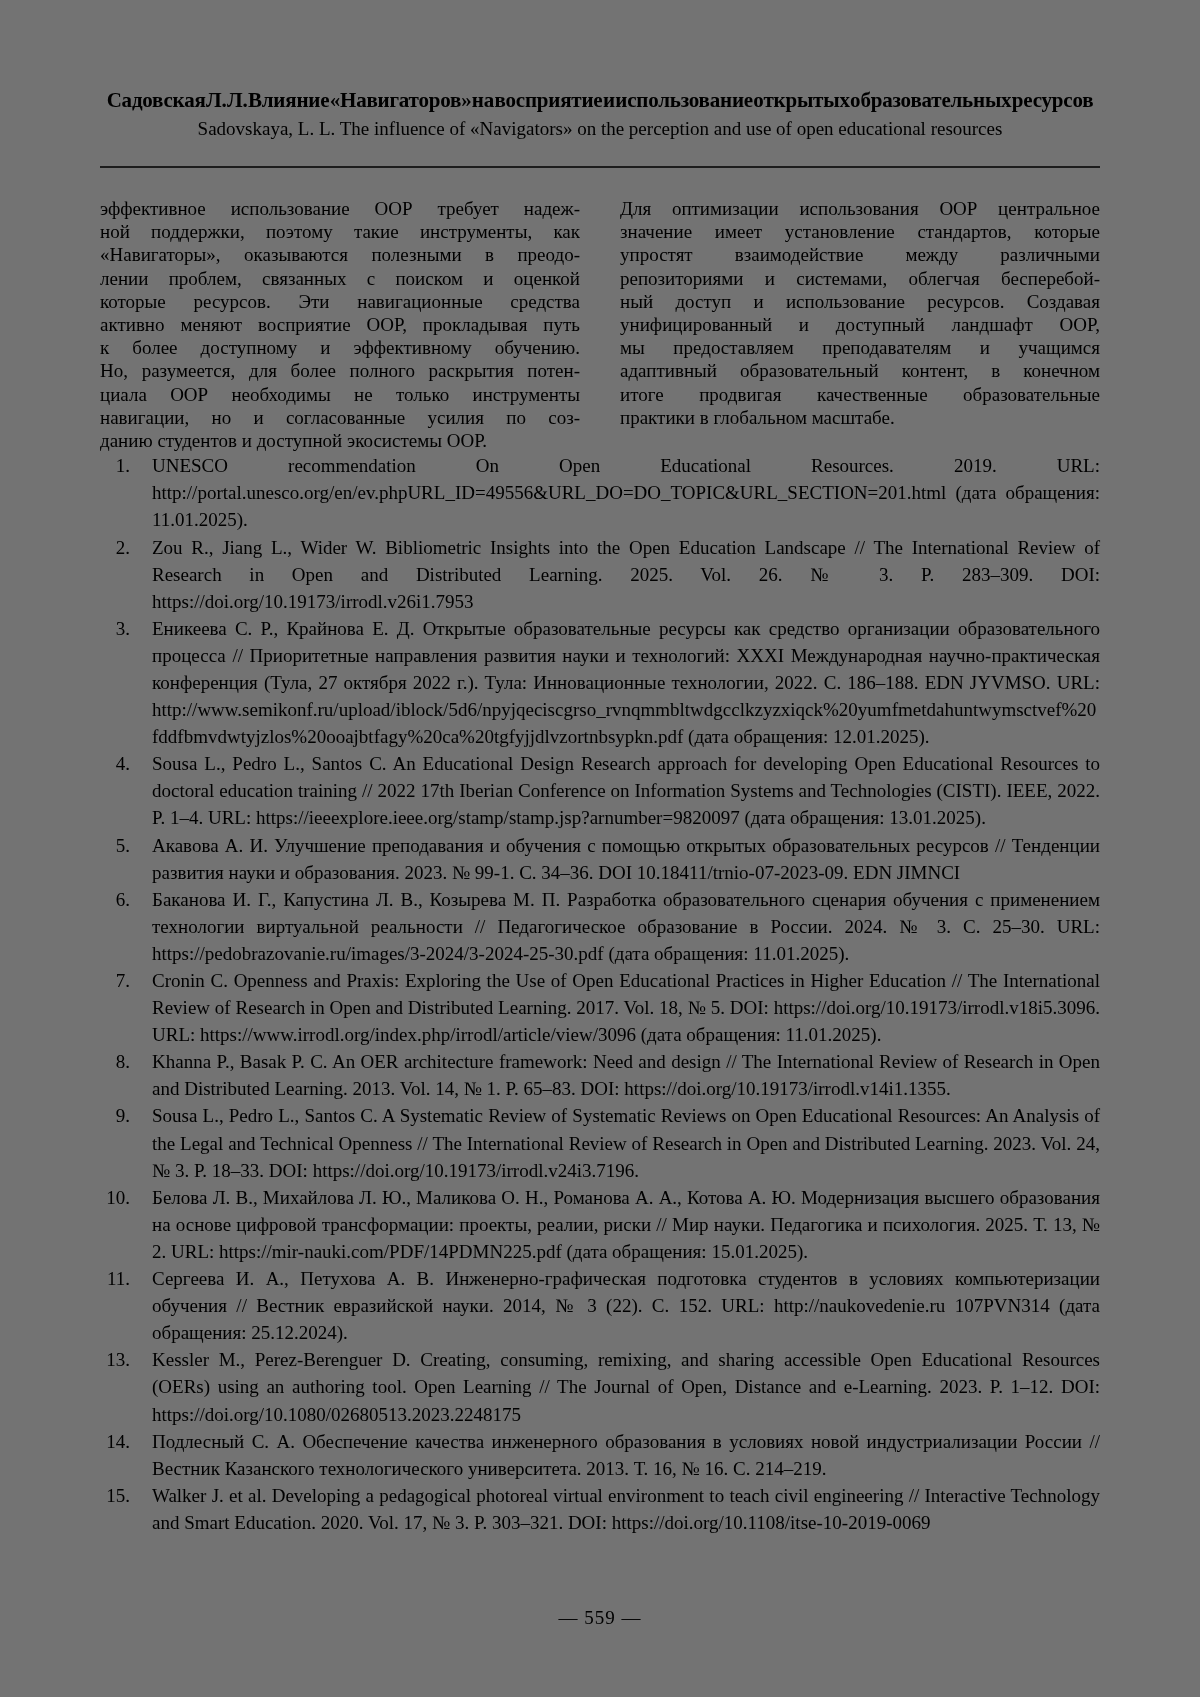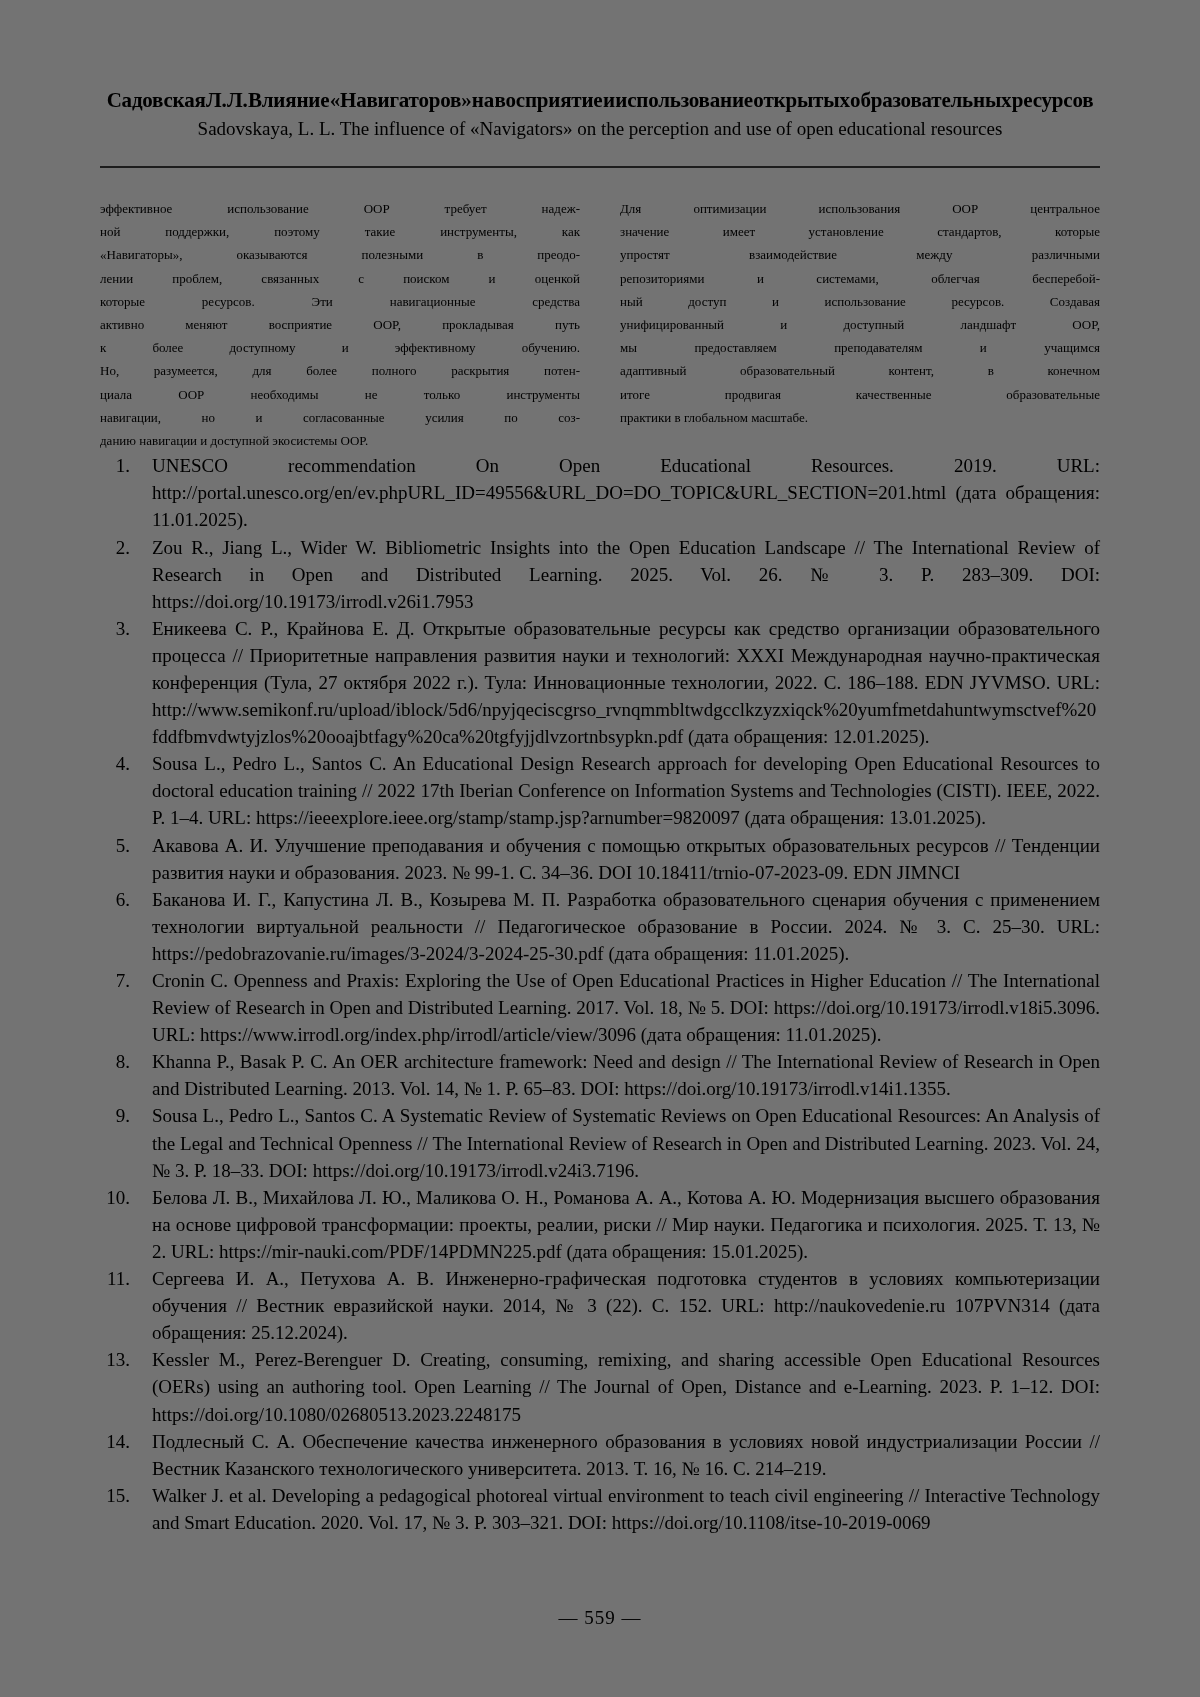--- a/index.html
+++ b/index.html
@@ -33,21 +33,21 @@
     margin:26px 0 0 0;
   }
   
   .columns{
     display:flex;
     gap:40px;
     margin-top:29px;
   }
   .col{flex:1;min-width:0;}
   .jline{
-    font-size:13px;
+    font-size:19px;
     line-height:23.2px;
     text-align:justify;
     text-align-last:justify;
     white-space:normal;
   }
   .jline.last{text-align-last:left;}
   
   .ref-heading{
     font-weight:bold;
     font-size:20px;
@@ -96,21 +96,21 @@
       <div class="jline">эффективное использование ООР требует надеж-</div>
       <div class="jline">ной поддержки, поэтому такие инструменты, как</div>
       <div class="jline">«Навигаторы», оказываются полезными в преодо-</div>
       <div class="jline">лении проблем, связанных с поиском и оценкой</div>
       <div class="jline">которые ресурсов. Эти навигационные средства</div>
       <div class="jline">активно меняют восприятие ООР, прокладывая путь</div>
       <div class="jline">к более доступному и эффективному обучению.</div>
       <div class="jline">Но, разумеется, для более полного раскрытия потен-</div>
       <div class="jline">циала ООР необходимы не только инструменты</div>
       <div class="jline">навигации, но и согласованные усилия по соз-</div>
-      <div class="jline last">данию навигации и доступной экосистемы ООР.</div>
+      <div class="jline last">данию студентов и доступной экосистемы ООР.</div>
     </div>
     <div class="col">
       <div class="jline">Для оптимизации использования ООР центральное</div>
       <div class="jline">значение имеет установление стандартов, которые</div>
       <div class="jline">упростят взаимодействие между различными</div>
       <div class="jline">репозиториями и системами, облегчая бесперебой-</div>
       <div class="jline">ный доступ и использование ресурсов. Создавая</div>
       <div class="jline">унифицированный и доступный ландшафт ООР,</div>
       <div class="jline">мы предоставляем преподавателям и учащимся</div>
       <div class="jline">адаптивный образовательный контент, в конечном</div>

